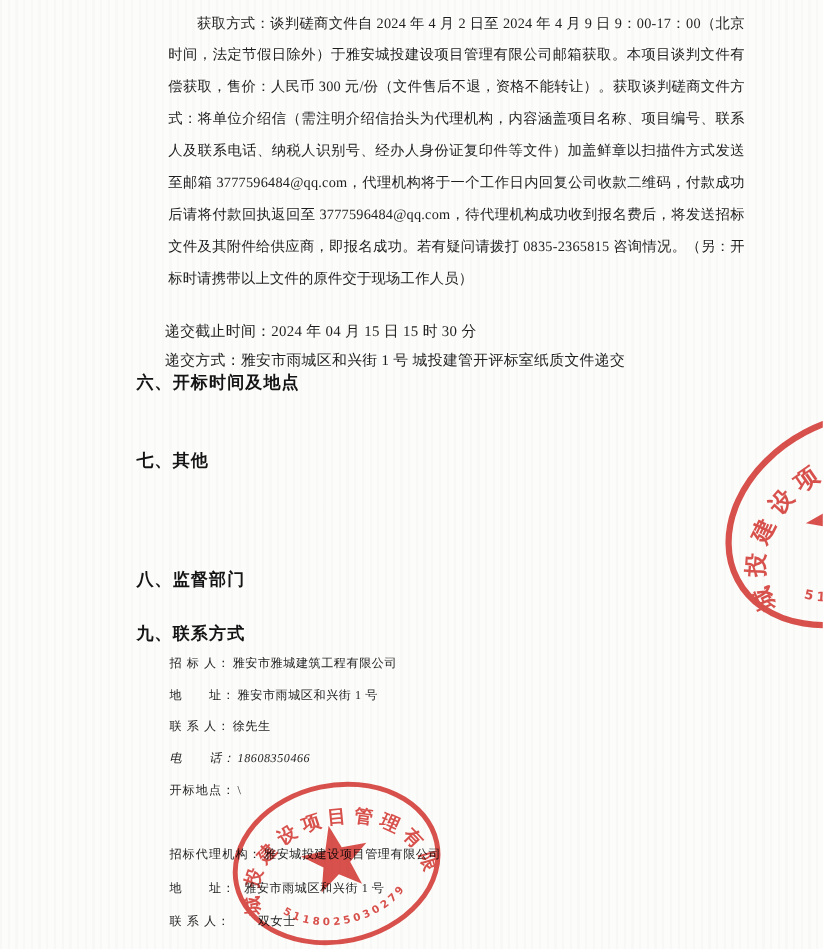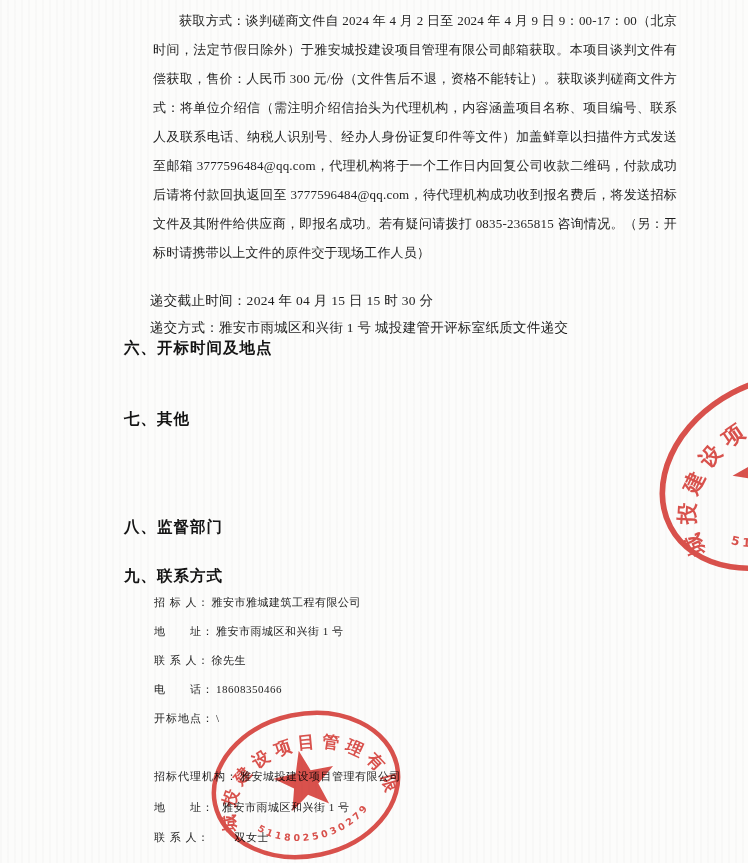--- a/index.html
+++ b/index.html
@@ -59,21 +59,21 @@
 
   <div class="row" style="top:595px;">
     <span class="lbl">招 标 人：</span><span class="val">雅安市雅城建筑工程有限公司</span>
   </div>
   <div class="row" style="top:624px;">
     <span class="lbl">地　　址：</span><span class="val">雅安市雨城区和兴街 1 号</span>
   </div>
   <div class="row" style="top:653px;">
     <span class="lbl">联 系 人：</span><span class="val">徐先生</span>
   </div>
-  <div class="row" style="top:682px;">
+  <div class="row" style="top:682px;font-style:italic;">
     <span class="lbl">电　　话：</span><span class="val">18608350466</span>
   </div>
   <div class="row" style="top:711px;">
     <span class="lbl">开标地点：</span><span class="val">\</span>
   </div>
 
   <div class="row" style="top:769px;">
     <span class="lbl">招标代理机构：</span><span class="val">雅安城投建设项目管理有限公司</span>
   </div>
   <div class="row" style="top:800px;">

